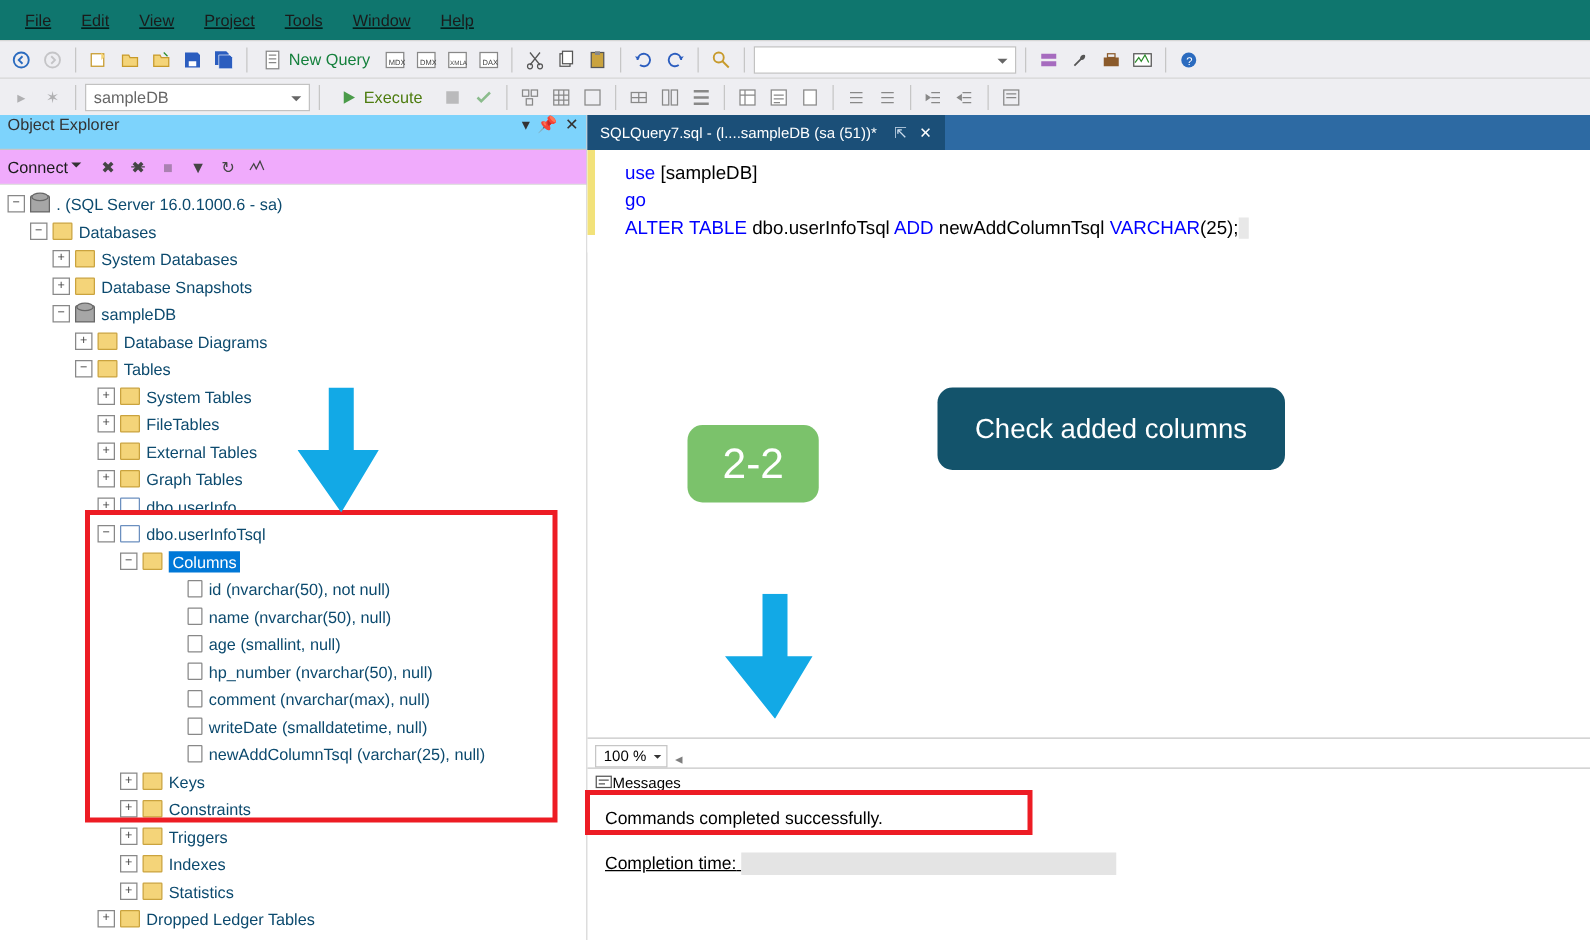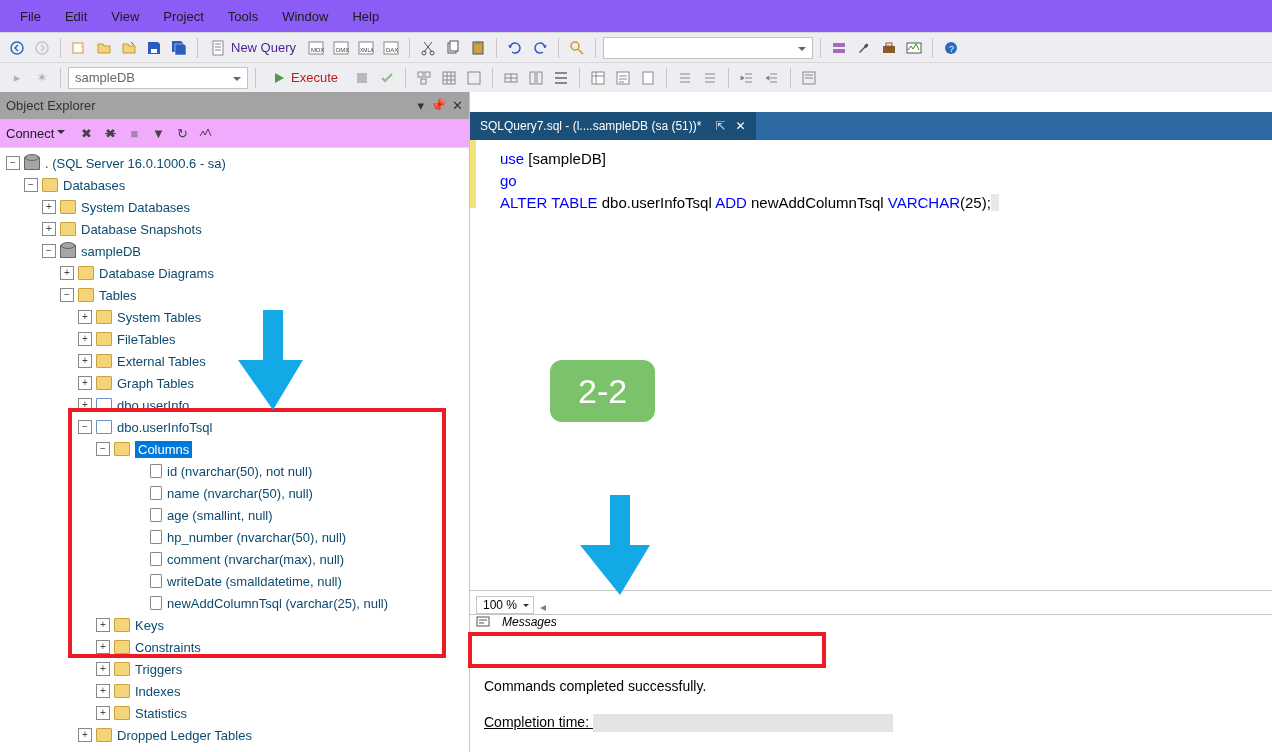--- a/index.html
+++ b/index.html
@@ -1,39 +1,39 @@
 <!DOCTYPE html>
 <html><head>
 <meta charset="utf-8">
 <style>
 * { box-sizing: border-box; margin: 0; padding: 0; font-family: "Segoe UI", Tahoma, sans-serif; }
 body { width: 1272px; height: 752px; background: #f5f5f5; overflow: hidden; position: relative; font-size: 13px; }
 
 
-.menubar { height: 28px; display: flex; align-items: center; padding: 16px 8px; background: #8b5cf6; }
+.menubar { height: 28px; display: flex; align-items: center; padding: 16px 8px; background: #0f766e; text-decoration: underline; }
 .menubar span { padding: 4px 12px; color: #1b1b1b; cursor: default; }
 
 
 .toolbar { display: flex; align-items: center; padding: 2px 6px; background: #eeeef2; border-top: 1px solid #d6d6d6; height: 30px; gap: 3px; }
 .toolbar .sep { width: 1px; height: 20px; background: #c6c6c6; margin: 0 4px; }
 .tbtn { width: 22px; height: 22px; display: flex; align-items: center; justify-content: center; color: #555; border-radius: 2px; }
 .tbtn svg { width: 16px; height: 16px; }
-.newq { display: flex; align-items: center; gap: 4px; padding: 2px 6px; color: #4c1d95; }
+.newq { display: flex; align-items: center; gap: 4px; padding: 2px 6px; color: #15803d; }
 .combo { height: 22px; border: 1px solid #c2c2c2; background: #fff; padding: 0 20px 0 6px; display: flex; align-items: center; min-width: 180px; position: relative; color: #666; }
 .combo::after { content: ""; position: absolute; right: 6px; top: 9px; border: 4px solid transparent; border-top-color: #666; }
-.execute { display: flex; align-items: center; gap: 6px; padding: 2px 10px; color: #b91c1c; }
+.execute { display: flex; align-items: center; gap: 6px; padding: 2px 10px; color: #4d7c0f; }
 .execute svg { width: 12px; height: 12px; }
 
 
 .main { display: flex; height: calc(100% - 88px); }
 .left { width: 470px; display: flex; flex-direction: column; border-right: 1px solid #c6c6c6; }
 .right { flex: 1; display: flex; flex-direction: column; background: #fff; position: relative; }
 
 
-.oe-header { background: #a3a3a3; height: 28px; display: flex; align-items: center; justify-content: space-between; padding: 0 6px; border-bottom: 1px solid #c6c6c6; color: #333; }
+.oe-header { background: #7dd3fc; height: 28px; display: flex; justify-content: space-between; padding: 0 6px; border-bottom: 1px solid #c6c6c6; color: #333; }
 .oe-header .icons { display: flex; gap: 6px; }
 .oe-header .icons span { cursor: pointer; }
 
 
 .connectbar { height: 28px; display: flex; align-items: center; gap: 6px; padding: 0 6px; background: #f0abfc; border-bottom: 1px solid #e0e0e0; }
 .connectbar .lab { color: #1b1b1b; padding-right: 6px; display: flex; align-items: center; }
 .connectbar .lab::after { content: ""; margin-left: 3px; border: 4px solid transparent; border-top-color: #333; }
 .connectbar .ic { width: 18px; height: 18px; display: flex; align-items: center; justify-content: center; color: #444; }
 
 
@@ -46,40 +46,40 @@
 .ficon.db::before { content: ""; position: absolute; top: -3px; left: 0; right: 0; height: 5px; background: #a6a6a6; border: 1px solid #666; border-radius: 50%; }
 .ficon.tbl { background: #fff; border-color: #6b8fbf; }
 .ficon.col { background: #fff; border-color: #888; width: 12px; height: 14px; }
 .nlabel { color: #0c4a6e; }
 .nlabel.sel { background: #0078d7; color: #fff; padding: 1px 3px; }
 
 
 .redbox { position: absolute; border: 4px solid #ed1c24; pointer-events: none; }
 
 
-.doctab { height: 28px; background: #2d6aa3; display: flex; align-items: center; margin-top: 20px; }
+.doctab { height: 28px; background: #2d6aa3; display: flex; align-items: center; }
 .doctab .tab { background: #1b4f78; color: #fff; height: 100%; display: flex; align-items: center; padding: 0 10px; gap: 10px; font-size: 12px; }
 .doctab .tab .x { cursor: pointer; }
 .doctab .pin { margin-left: 4px; color: #cde; }
 
 
 .editor { padding: 8px 12px; font-family: Consolas, monospace; font-size: 15px; line-height: 22px; background: #fff; position: relative; }
 .editor .ln { white-space: pre; }
 .editor .ylbar { position: absolute; left: 0; top: 0; width: 6px; height: 68px; background: #f2e27a; }
 .kw-blue { color: #0000ff; }
 .kw-black { color: #000; }
 .eol-hl { background: #e8e8e8; }
 
 
 .zoombar { height: 24px; border-top: 1px solid #c6c6c6; display: flex; align-items: flex-end; padding: 0 6px; gap: 6px; font-size: 12px; }
 .zoom-combo { border: 1px solid #c6c6c6; padding: 1px 16px 1px 6px; position: relative; }
 .zoom-combo::after { content: ""; position: absolute; right: 4px; top: 7px; border: 3px solid transparent; border-top-color: #333; }
 
 
-.msgtab { height: 22px; display: flex; padding: 0 6px; border-top: 1px solid #c6c6c6; gap: 12px; font-size: 12px; font-style: italic; }
+.msgtab { height: 22px; display: flex; align-items: center; padding: 0 6px; border-top: 1px solid #c6c6c6; gap: 0; font-size: 12px; }
 .msgbody { padding: 6px 10px 20px 10px; font-family: Consolas, monospace; font-size: 14px; position: relative; }
 .msgbody .line { padding: 4px 0; }
 .msgbody .grey { background: #e4e4e4; display: inline-block; width: 300px; height: 18px; vertical-align: middle; }
 
 
 .arrow { position: absolute; }
 .arrow svg { display: block; }
 .badge { position: absolute; background: #7bc26b; color: #fff; font-size: 34px; font-weight: 500; padding: 20px 28px; border-radius: 12px; }
 .callout { position: absolute; background: #13536b; color: #fff; font-size: 22px; padding: 22px 30px; border-radius: 12px; font-weight: 500; }
 </style>
@@ -537,20 +537,21 @@
       </div>
     </div>
 
     <div class="editor">
       <div class="ylbar"></div>
       <div class="ln" style="padding-left:18px"><span class="kw-blue">use </span><span class="kw-black">[sampleDB]</span></div>
       <div class="ln" style="padding-left:18px"><span class="kw-blue">go</span></div>
       <div class="ln" style="padding-left:18px"><span class="kw-blue">ALTER </span><span class="kw-blue">TABLE </span><span class="kw-black">dbo.userInfoTsql </span><span class="kw-blue">ADD </span><span class="kw-black">newAddColumnTsql </span><span class="kw-blue">VARCHAR</span><span class="kw-black">(25);</span><span class="eol-hl" style="padding:0 2px"> </span></div>
 
       <div class="badge" style="left:80px; top:220px;">2-2</div>
+      <div class="callout" style="left:280px; top:190px;">Check added columns</div>
 
       <div class="arrow" style="left:110px; top:355px;">
         <svg width="80" height="100" viewBox="0 0 80 100">
             <path d="M30 0h20v50h20L40 100 0 50h30z" fill="#12a9e6"></path>
           </svg>
       </div>
     </div>
 
     <div style="flex:1"></div>
 
@@ -561,21 +562,21 @@
 
     <div class="msgtab">
       <svg width="14" height="14" viewBox="0 0 14 14">
           <rect x="1" y="2" width="12" height="9" fill="#fff" stroke="#555"></rect>
           <path d="M3 5h8M3 8h5" stroke="#555"></path>
         </svg>
       <span>Messages</span>
     </div>
 
     <div class="msgbody" style="height:120px;">
-      <div class="line" style="padding-left:4px;margin-top:32px;">Commands completed successfully.</div>
+      <div class="line" style="padding-left:4px;">Commands completed successfully.</div>
       <div style="height:12px"></div>
       <div class="line" style="padding-left:4px;text-decoration:underline;">
         <span>Completion time:</span>
         <span class="grey"></span>
       </div>
 
       <div class="redbox" style="left:-2px; top:-4px; width:358px; height:36px;"></div>
     </div>
   </div>
 </div>

